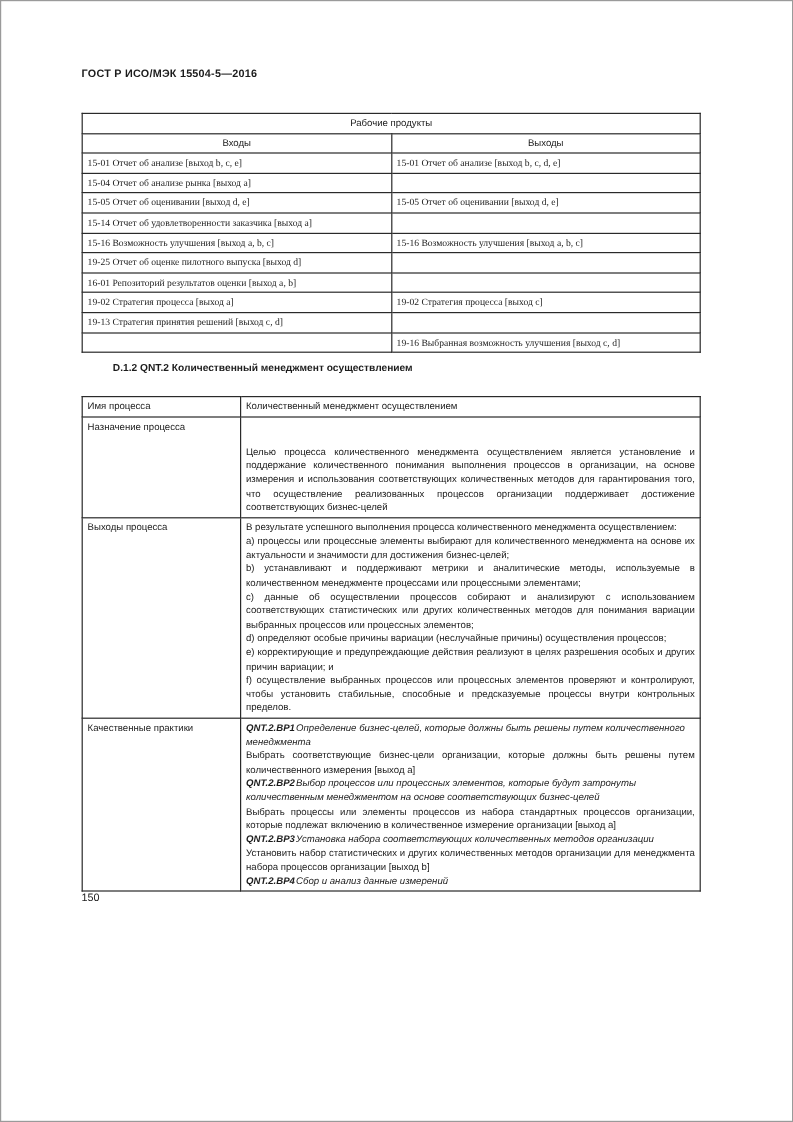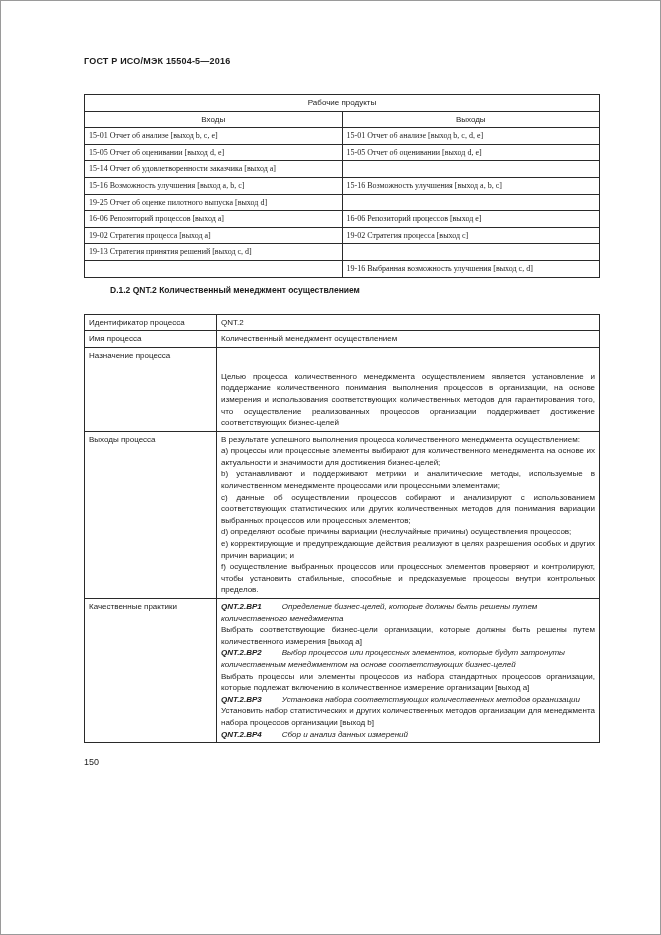--- a/index.html
+++ b/index.html
@@ -9,21 +9,21 @@
     width: 661px;
     height: 935px;
     background: #ffffff;
     border: 1px solid #9a9a9a;
     font-family: "Liberation Sans", sans-serif;
     color: #1c1c1c;
     overflow: hidden;
   }
   .content {
     position: absolute;
-    left: 83px;
+    left: 67px;
     top: 55px;
     width: 516px;
   }
   .running-header {
     font-size: 9px;
     font-weight: bold;
     letter-spacing: 0.2px;
     margin-bottom: 28px;
   }
   table {
@@ -50,25 +50,24 @@
   .wp-table col { width: 50%; }
   .section-heading {
     font-size: 8.5px;
     font-weight: bold;
     margin: 7px 0 19px 26px;
   }
   .proc-table .row-label { width: 132px; }
   .para { text-align: justify; margin-top: 21px; }
   .cell-block { text-align: justify; }
   .practice-heading { font-style: italic; }
-  .bp-code { font-weight: bold; font-style: italic; margin-right: 20px; }
+  .bp-code { font-weight: bold; font-style: italic; margin-right: 1px; }
   .practice-body { text-align: justify; }
   .page-number {
     font-size: 9px;
-    margin-top: 14px;
   }
 </style>
 </head>
 <body>
 
 <div class="page">
   <div class="content">
 
     <div class="running-header">ГОСТ Р ИСО/МЭК 15504-5—2016</div>
 
@@ -85,62 +84,62 @@
           <th>Входы</th>
           <th>Выходы</th>
         </tr>
       </thead>
       <tbody>
         <tr>
           <td>15-01 Отчет об анализе [выход b, c, e]</td>
           <td>15-01 Отчет об анализе [выход b, c, d, e]</td>
         </tr>
         <tr>
+          <td>15-04 Отчет об анализе рынка [выход a]</td>
+          <td></td>
+        </tr>
+        <tr>
           <td>15-05 Отчет об оценивании [выход d, e]</td>
           <td>15-05 Отчет об оценивании [выход d, e]</td>
         </tr>
         <tr>
           <td>15-14 Отчет об удовлетворенности заказчика [выход a]</td>
           <td></td>
         </tr>
         <tr>
           <td>15-16 Возможность улучшения [выход a, b, c]</td>
           <td>15-16 Возможность улучшения [выход a, b, c]</td>
         </tr>
         <tr>
           <td>19-25 Отчет об оценке пилотного выпуска [выход d]</td>
           <td></td>
         </tr>
         <tr>
-          <td>16-06 Репозиторий процессов [выход a]</td>
-          <td>16-06 Репозиторий процессов [выход e]</td>
+          <td>16-01 Репозиторий результатов оценки [выход a, b]</td>
+          <td></td>
         </tr>
         <tr>
           <td>19-02 Стратегия процесса [выход a]</td>
           <td>19-02 Стратегия процесса [выход c]</td>
         </tr>
         <tr>
           <td>19-13 Стратегия принятия решений [выход c, d]</td>
           <td></td>
         </tr>
         <tr>
           <td></td>
           <td>19-16 Выбранная возможность улучшения [выход c, d]</td>
         </tr>
       </tbody>
     </table>
 
     <div class="section-heading">D.1.2 QNT.2 Количественный менеджмент осуществлением</div>
 
     <table class="proc-table">
       <tbody>
-        <tr>
-          <td class="row-label">Идентификатор процесса</td>
-          <td>QNT.2</td>
-        </tr>
         <tr>
           <td class="row-label">Имя процесса</td>
           <td>Количественный менеджмент осуществлением</td>
         </tr>
         <tr>
           <td class="row-label">Назначение процесса</td>
           <td>
             <div class="para">Целью процесса количественного менеджмента осуществлением является установление и поддержание количественного понимания выполнения процессов в организации, на основе измерения и использования соответствующих количественных методов для гарантирования того, что осуществление реализованных процессов организации поддерживает достижение соответствующих бизнес-целей</div>
           </td>
         </tr>
@@ -165,21 +164,21 @@
             <div class="practice-body">Выбрать соответствующие бизнес-цели организации, которые должны быть решены путем количественного измерения [выход a]</div>
             <div class="practice-heading">
               <span class="bp-code">QNT.2.BP2</span><span>Выбор процессов или процессных элементов, которые будут затронуты количественным менеджментом на основе соответствующих бизнес-целей</span>
             </div>
             <div class="practice-body">Выбрать процессы или элементы процессов из набора стандартных процессов организации, которые подлежат включению в количественное измерение организации [выход a]</div>
             <div class="practice-heading">
               <span class="bp-code">QNT.2.BP3</span><span>Установка набора соответствующих количественных методов организации</span>
             </div>
             <div class="practice-body">Установить набор статистических и других количественных методов организации для менеджмента набора процессов организации [выход b]</div>
             <div class="practice-heading">
-              <span class="bp-code">QNT.2.BP4</span><span>Сбор и анализ данных измерений</span>
+              <span class="bp-code">QNT.2.BP4</span><span>Сбор и анализ данные измерений</span>
             </div>
           </td>
         </tr>
       </tbody>
     </table>
 
     <div class="page-number">150</div>
 
   </div>
 </div>

